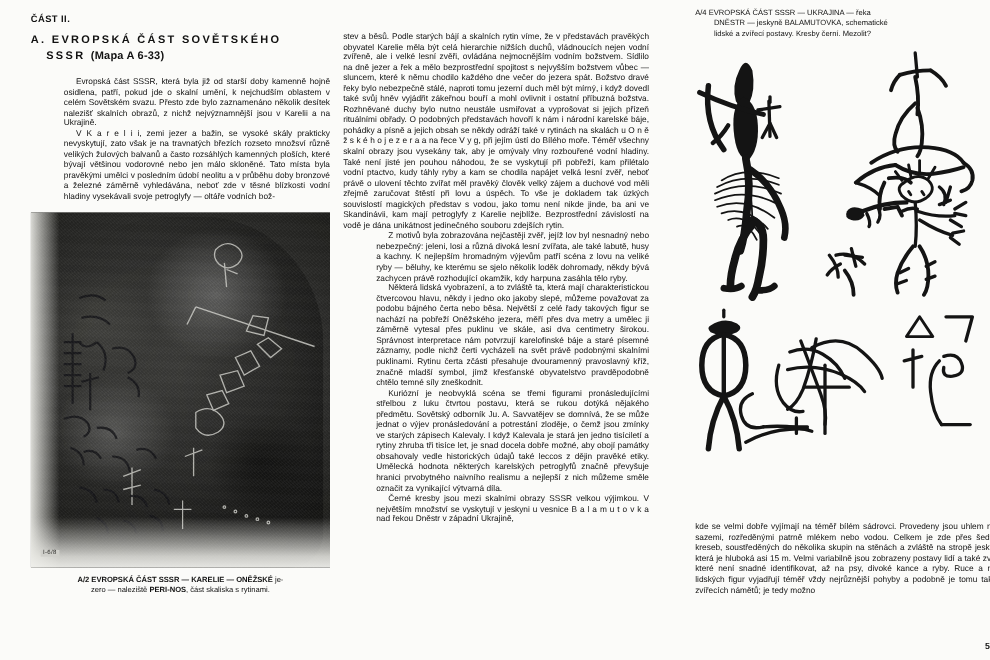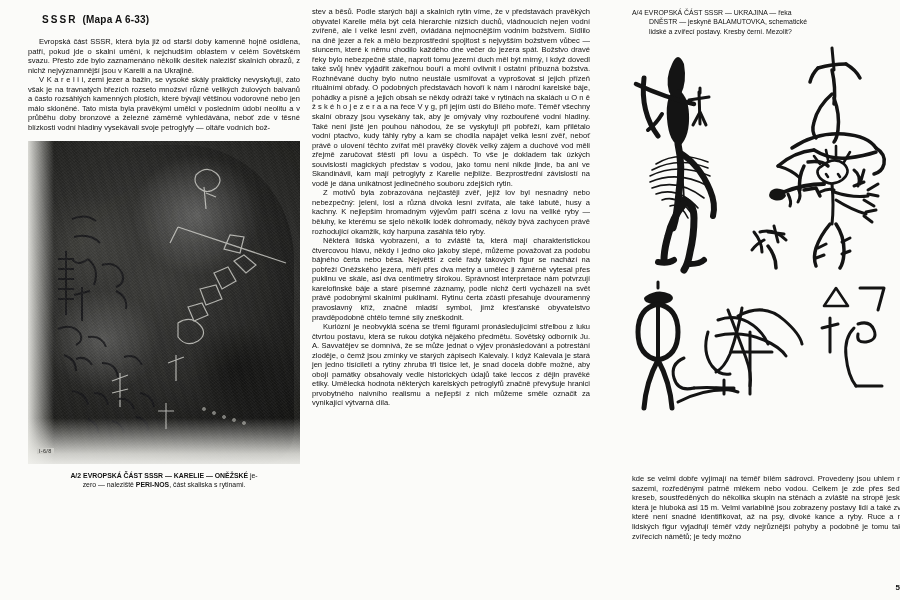--- a/index.html
+++ b/index.html
@@ -20,21 +20,21 @@
     inset: 0;
     background: #fbfbf9;
   }
   .col {
     position: absolute;
     top: 0;
     height: 600px;
     box-sizing: border-box;
   }
   .col-1 { left: 28px;  width: 272px; padding-top: 12px; }
-  .col-2 { left: 312px; width: 278px; padding-top: 7px; }
+  .col-2 { left: 312px; width: 278px; padding-top: 28px; }
   .col-3 { left: 632px; width: 282px; padding-top: 1px; }
 
   .kicker {
     font-size: 8.5px;
     font-weight: bold;
     letter-spacing: 0.4px;
     margin: 0 0 7px 0;
   }
   .head-main {
     font-size: 10px;
@@ -57,21 +57,21 @@
   p.body {
     font-size: 7.55px;
     line-height: 9.55px;
     text-align: justify;
     text-justify: inter-word;
     margin: 0;
     -webkit-hyphens: none;
     hyphens: none;
     word-spacing: 0.1px;
   }
-  p.indent { text-indent: 11px; }
+  p.indent { text-indent: 11px; margin-left: 30px; }
   p.first { margin-top: 10px; }
 
   
   .photo-wrap {
     position: relative;
     margin-top: 9px;
     width: 272px;
     height: 323px;
     background: #e9e9e6;
     overflow: hidden;
@@ -158,21 +158,23 @@
     font-weight: bold;
   }
 </style>
 </head>
 <body>
 
 <div class="page">
 
   <div class="col col-1">
 
-
+    <div class="kicker">ČÁST II.</div>
+
+    <div class="head-main">A. EVROPSKÁ ČÁST SOVĚTSKÉHO</div>
     <div class="head-sub">
       <span>SSSR</span>
       <span class="norm">(Mapa A 6-33)</span>
     </div>
 
     <p class="body indent first">Evropská část SSSR, která byla již od starší doby kamenně hojně osidlena, patří, pokud jde o skalní umění, k nejchudším oblastem v celém Sovětském svazu. Přesto zde bylo zaznamenáno několik desítek nalezišť skalních obrazů, z nichž nejvýznamnější jsou v Karelii a na Ukrajině.</p>
     <p class="body indent">V K a r e l i i, zemi jezer a bažin, se vysoké skály prakticky nevyskytují, zato však je na travnatých březích rozseto množsví různě velikých žulových balvanů a často rozsáhlých kamenných ploších, které bývají většinou vodorovné nebo jen málo skloněné. Tato místa byla pravěkými umělci v posledním údobí neolitu a v průběhu doby bronzové a železné záměrně vyhledávána, neboť zde v těsné blízkosti vodní hladiny vysekávali svoje petroglyfy — oltáře vodních bož-</p>
 
     <div class="photo-wrap">
       <div class="photo"></div>
@@ -229,20 +231,21 @@
       <span class="b">EVROPSKÁ ČÁST SSSR — KARELIE — ONĚŽSKÉ</span><span> je-</span><br>
       <span>zero — naleziště </span><span class="b">PERI-NOS</span><span>, část skaliska s rytinami.</span>
     </div>
   </div>
 
   <div class="col col-2">
     <p class="body">stev a běsů. Podle starých bájí a skalních rytin víme, že v představách pravěkých obyvatel Karelie měla být celá hierarchie nižších duchů, vládnoucích nejen vodní zvířeně, ale i velké lesní zvěři, ovládána nejmocnějším vodním božstvem. Sídlilo na dně jezer a řek a mělo bezprostřední spojitost s nejvyšším božstvem vůbec — sluncem, které k němu chodilo každého dne večer do jezera spát. Božstvo dravé řeky bylo nebezpečně stálé, naproti tomu jezerní duch měl být mírný, i když dovedl také svůj hněv vyjádřit zákeřnou bouří a mohl ovlivnit i ostatní příbuzná božstva. Rozhněvané duchy bylo nutno neustále usmiřovat a vyprošovat si jejich přízeň rituálními obřady. O podobných představách hovoří k nám i národní karelské báje, pohádky a písně a jejich obsah se někdy odráží také v rytinách na skalách u O n ě ž s k é h o  j e z e r a a na řece V y g, při jejím ústí do Bílého moře. Téměř všechny skalní obrazy jsou vysekány tak, aby je omývaly vlny rozbouřené vodní hladiny. Také není jisté jen pouhou náhodou, že se vyskytují při pobřeží, kam přilétalo vodní ptactvo, kudy táhly ryby a kam se chodila napájet velká lesní zvěř, neboť právě o ulovení těchto zvířat měl pravěký člověk velký zájem a duchové vod měli zřejmě zaručovat štěstí při lovu a úspěch. To vše je dokladem tak úzkých souvislostí magických představ s vodou, jako tomu není nikde jinde, ba ani ve Skandinávii, kam mají petroglyfy z Karelie nejblíže. Bezprostřední závislostí na vodě je dána unikátnost jedinečného souboru zdejších rytin.</p>
     <p class="body indent">Z motivů byla zobrazována nejčastěji zvěř, jejíž lov byl nesnadný nebo nebezpečný: jeleni, losi a různá divoká lesní zvířata, ale také labutě, husy a kachny. K nejlepším hromadným výjevům patří scéna z lovu na veliké ryby — běluhy, ke kterému se sjelo několik loděk dohromady, někdy bývá zachycen právě rozhodující okamžik, kdy harpuna zasáhla tělo ryby.</p>
     <p class="body indent">Některá lidská vyobrazení, a to zvláště ta, která mají charakteristickou čtvercovou hlavu, někdy i jedno oko jakoby slepé, můžeme považovat za podobu bájného čerta nebo běsa. Největší z celé řady takových figur se nachází na pobřeží Oněžského jezera, měří přes dva metry a umělec ji záměrně vytesal přes puklinu ve skále, asi dva centimetry širokou. Správnost interpretace nám potvrzují karelofinské báje a staré písemné záznamy, podle nichž čerti vycházeli na svět právě podobnými skalními puklinami. Rytinu čerta zčásti přesahuje dvouramenný pravoslavný kříž, značně mladší symbol, jímž křesťanské obyvatelstvo pravděpodobně chtělo temné síly zneškodnit.</p>
     <p class="body indent">Kuriózní je neobvyklá scéna se třemi figurami pronásledujícími střelbou z luku čtvrtou postavu, která se rukou dotýká nějakého předmětu. Sovětský odborník Ju. A. Savvatějev se domnívá, že se může jednat o výjev pronásledování a potrestání zloděje, o čemž jsou zmínky ve starých zápisech Kalevaly. I když Kalevala je stará jen jedno tisíciletí a rytiny zhruba tři tisíce let, je snad docela dobře možné, aby obojí památky obsahovaly vedle historických údajů také leccos z dějin pravěké etiky. Umělecká hodnota některých karelských petroglyfů značně převyšuje hranici prvobytného naivního realismu a nejlepší z nich můžeme směle označit za vynikající výtvarná díla.</p>
+    <p class="body indent">Černé kresby jsou mezi skalními obrazy SSSR velkou výjimkou. V největším množství se vyskytují v jeskyni u vesnice B a l a m u t o v k a  nad řekou Dněstr v západní Ukrajině,</p>
   </div>
 
   <div class="col col-3">
 
     <div class="cap-left">
       <span class="num">A/4</span>
       <span class="b">EVROPSKÁ ČÁST SSSR — UKRAJINA</span><span> — řeka</span>
       <span class="hang"><span class="b">DNĚSTR</span><span> — jeskyně </span><span class="b">BALAMUTOVKA</span><span>, schematické</span></span>
       <span class="hang">lidské a zvířecí postavy. Kresby černí. Mezolit?</span>
     </div>

